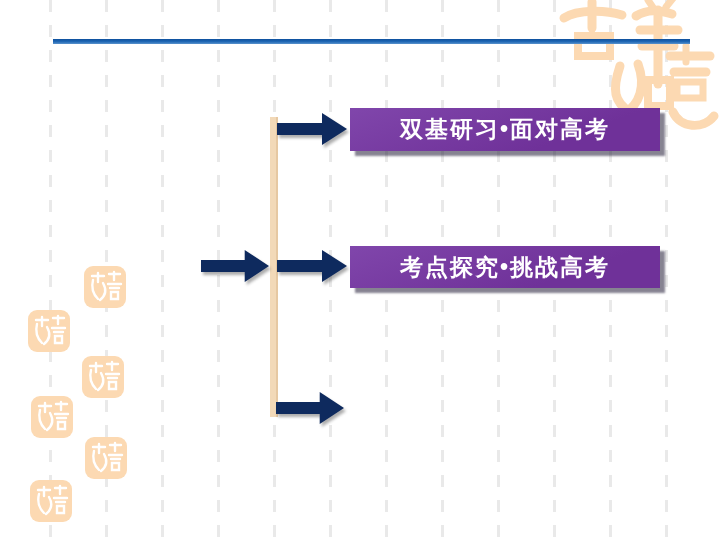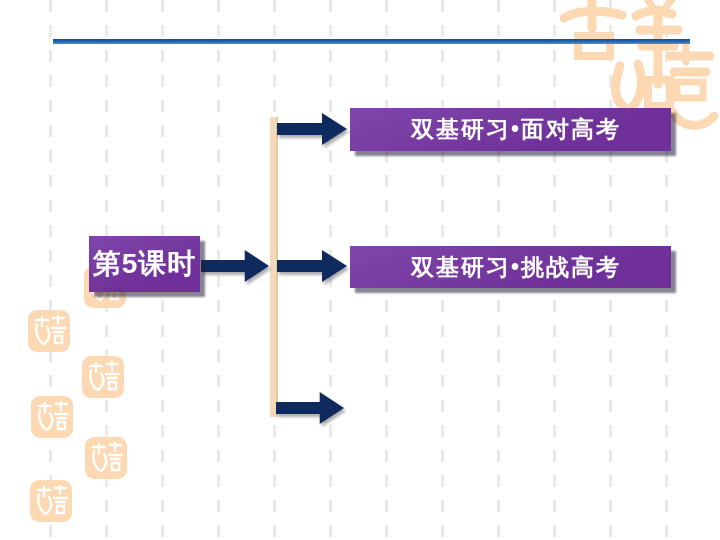--- a/index.html
+++ b/index.html
@@ -36,21 +36,21 @@
     filter:drop-shadow(2px 3px 1.5px rgba(70,70,70,.45));}
   .arrow svg{display:block;width:100%;height:100%;}
   
   .pbox{
     position:absolute;display:flex;align-items:center;justify-content:center;
     background:linear-gradient(160deg,#8046ab 0%,var(--box-purple,#6f3199) 70%);
     box-shadow:5px 5px 2px rgba(35,30,55,.55);
     color:#fff;font-weight:bold;z-index:5;white-space:nowrap;
   }
   .lesson-box{left:89px;top:236px;width:111px;height:56px;font-size:28px;letter-spacing:1px;}
-  .node-box{left:350px;width:310px;height:43px;font-size:23px;letter-spacing:2px;padding-left:11px;}
+  .node-box{left:350px;width:310px;height:43px;font-size:23px;letter-spacing:2px;}
   .node-1{top:108px;}
   .node-2{top:246px;height:42px;}
   .node-3{top:389px;height:42px;}
 </style>
 </head>
 <body>
 
 <div class="slide">
 
   <div class="grid-line" style="left:49px"></div>
@@ -164,24 +164,21 @@
     <svg viewBox="0 0 70 34" preserveAspectRatio="none">
         <polygon fill="currentColor" points="0,11 45,11 45,1 70,17 45,33 45,23 0,23"></polygon>
       </svg>
   </div>
   <div class="arrow" style="left:276px;top:391px;width:68px">
     <svg viewBox="0 0 70 34" preserveAspectRatio="none">
         <polygon fill="currentColor" points="0,11 45,11 45,1 70,17 45,33 45,23 0,23"></polygon>
       </svg>
   </div>
 
-  <div class="pbox lesson-box">
-    <span>第5课时</span>
-  </div>
 
   <div class="pbox node-box node-1">
     <span>双基研习•面对高考</span>
   </div>
   <div class="pbox node-box node-2">
-    <span>双基研习•挑战高考</span>
+    <span>考点探究•挑战高考</span>
   </div>
 
 </div>
 
 </body></html>

